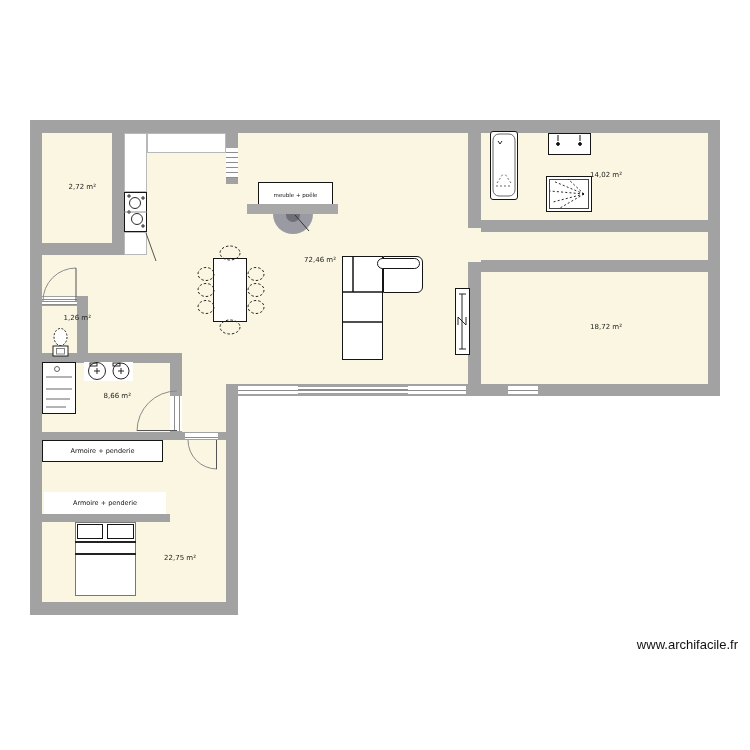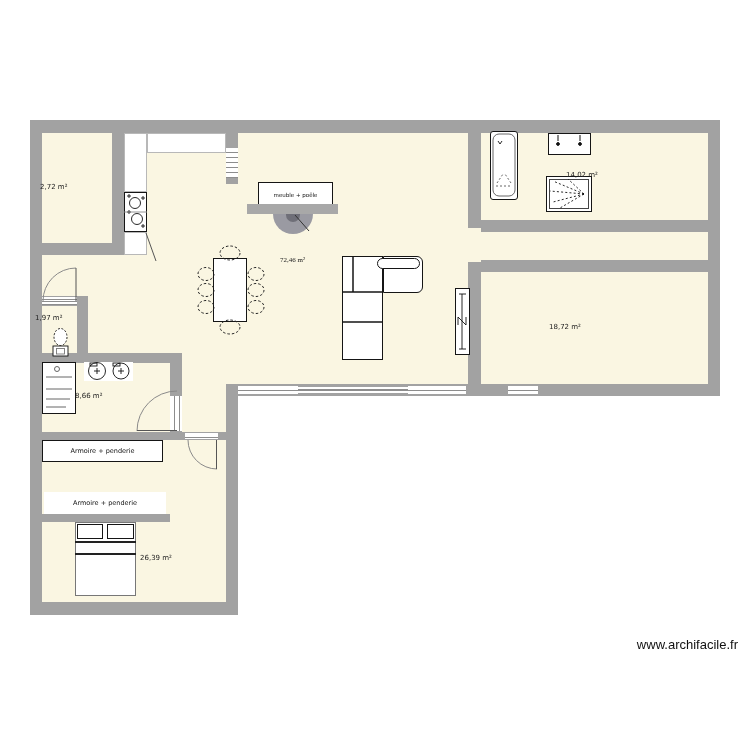--- a/index.html
+++ b/index.html
@@ -6,21 +6,21 @@
   #stage{position:relative;width:750px;height:750px;background:#ffffff;overflow:hidden;
          font-family:"DejaVu Sans",sans-serif;}
   .abs{position:absolute;}
   .room{background:#faf6e2;}
   .wall{background:#a2a2a2;}
   .win-h{background:repeating-linear-gradient(to bottom,#ffffff 0px,#ffffff 1.6px,#8d8d8d 1.6px,#8d8d8d 2.5px);}
   .win-v{background:repeating-linear-gradient(to right,#ffffff 0px,#ffffff 1.6px,#8d8d8d 1.6px,#8d8d8d 2.5px);}
   .win-thin{background:linear-gradient(#ffffff 0 2.2px,#8d8d8d 2.2px 3.6px,#ffffff 3.6px);}
   .furn{background:#ffffff;border:1px solid #b8b8b8;box-sizing:border-box;}
   .furn-dark{background:#ffffff;border:1.5px solid #151515;box-sizing:border-box;}
-  .lbl{font-size:7px;color:#222;text-align:left;line-height:1;white-space:nowrap;}
+  .lbl{font-size:7px;color:#222;text-align:right;line-height:1;white-space:nowrap;}
   .lbl-tiny{font-size:6.5px;color:#111;text-align:center;white-space:nowrap;overflow:hidden;}
   .watermark{font-family:"Liberation Sans",sans-serif;font-size:13px;color:#111;}
   svg{position:absolute;left:0;top:0;}
 </style>
 </head>
 <body>
 
 <div id="stage">
 
   <div class="abs room" style="left:42px;top:133px;width:70px;height:110px;"></div>
@@ -194,22 +194,22 @@
     <g fill="none" stroke="#555" stroke-width="0.9">
       <circle cx="57" cy="369" r="2.5"></circle>
       <line x1="46" y1="377" x2="72" y2="377"></line>
       <line x1="46" y1="389" x2="72" y2="389"></line>
       <line x1="46" y1="399" x2="70" y2="399"></line>
       <line x1="46" y1="407" x2="66" y2="407"></line>
     </g>
   </svg>
 
   <div class="abs lbl" style="left:40px;top:184px;width:56px;">2,72 m²</div>
-  <div class="abs lbl" style="left:280px;top:257px;width:56px;font-family:Liberation Serif, serif;">72,46 m²</div>
+  <div class="abs lbl" style="left:280px;top:257px;width:56px;">72,46 m²</div>
   <div class="abs lbl" style="left:566px;top:172px;width:56px;">14,02 m²</div>
-  <div class="abs lbl" style="left:35px;top:315px;width:56px;">1,97 m²</div>
-  <div class="abs lbl" style="left:549px;top:324px;width:56px;">18,72 m²</div>
+  <div class="abs lbl" style="left:35px;top:315px;width:56px;">1,26 m²</div>
+  <div class="abs lbl" style="left:566px;top:324px;width:56px;">18,72 m²</div>
   <div class="abs lbl" style="left:75px;top:393px;width:56px;">8,66 m²</div>
-  <div class="abs lbl" style="left:140px;top:555px;width:56px;">26,39 m²</div>
+  <div class="abs lbl" style="left:140px;top:555px;width:56px;">22,75 m²</div>
 
   <div class="abs watermark" style="right:12px;top:637px;">www.archifacile.fr</div>
 
 </div>
 
 </body></html>

